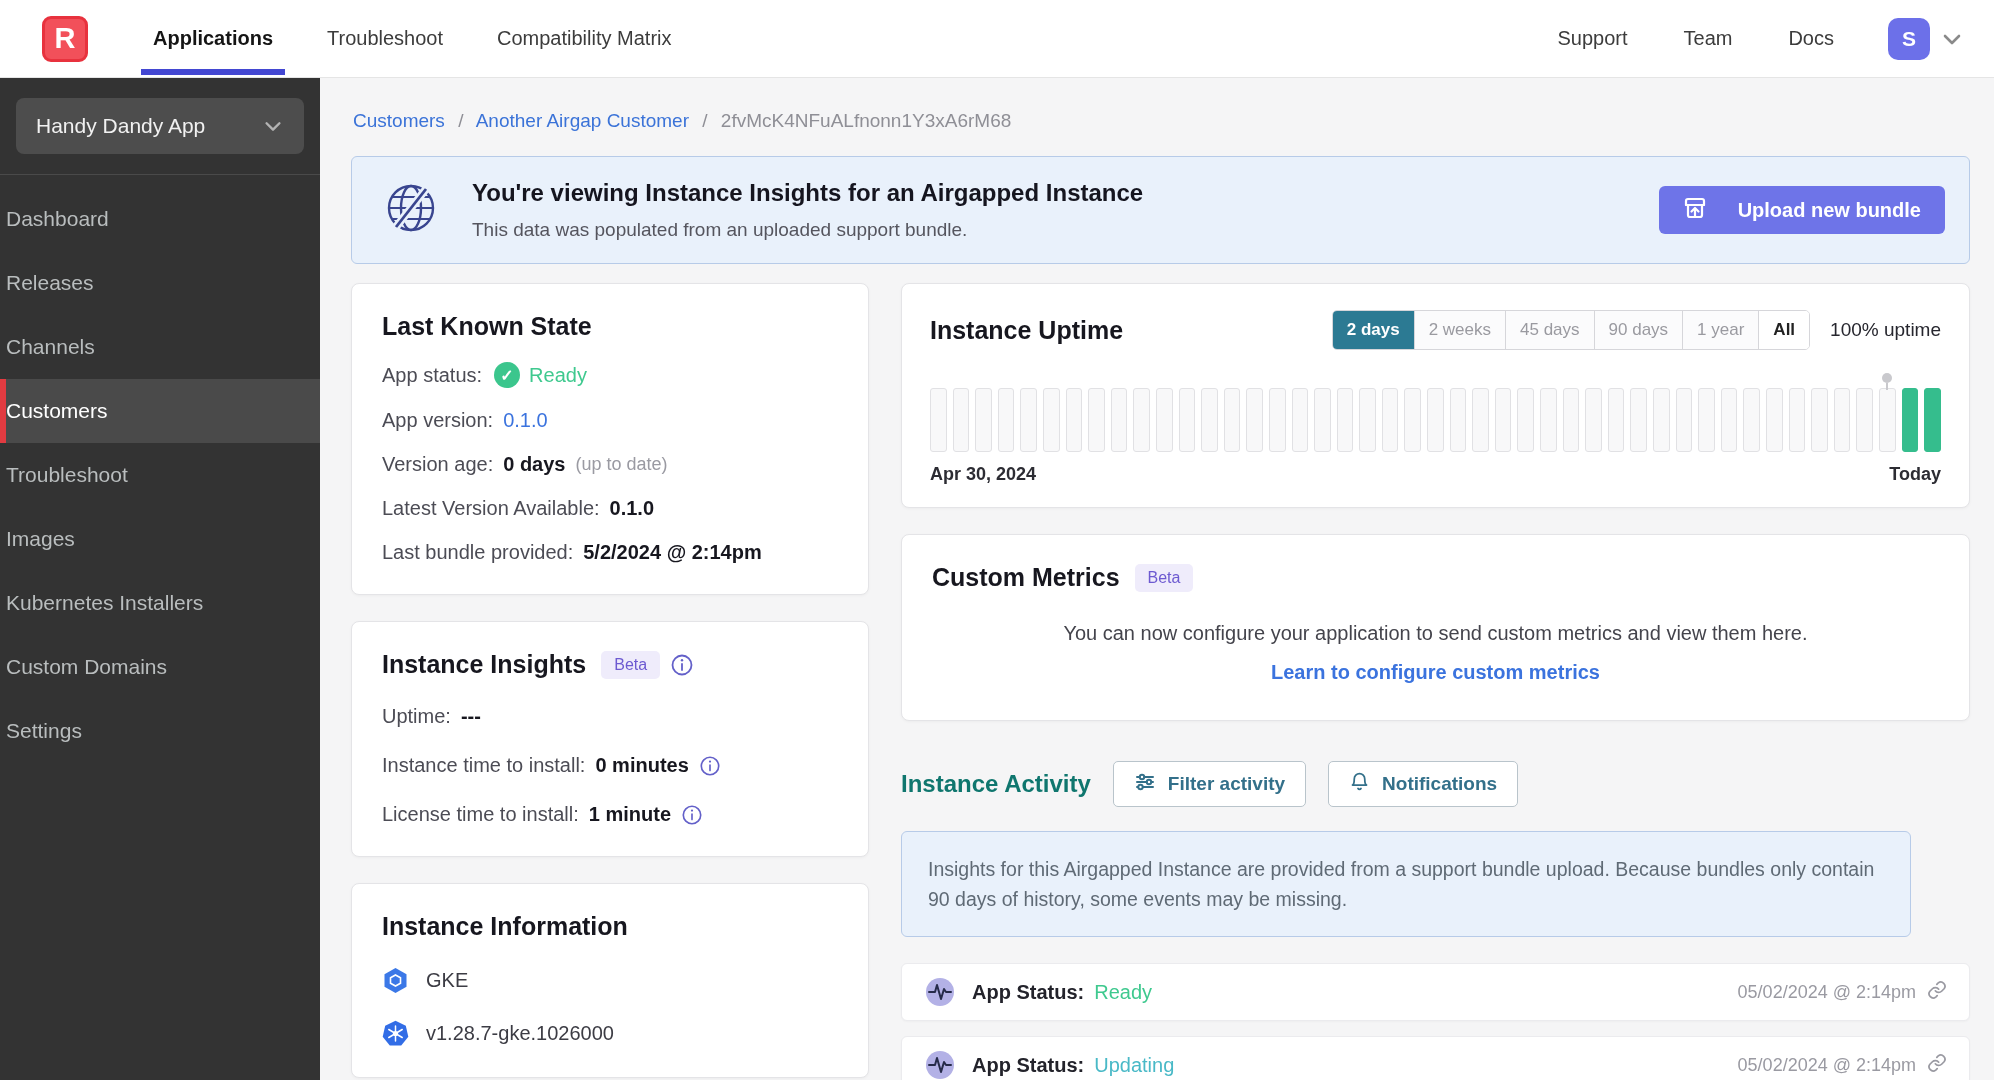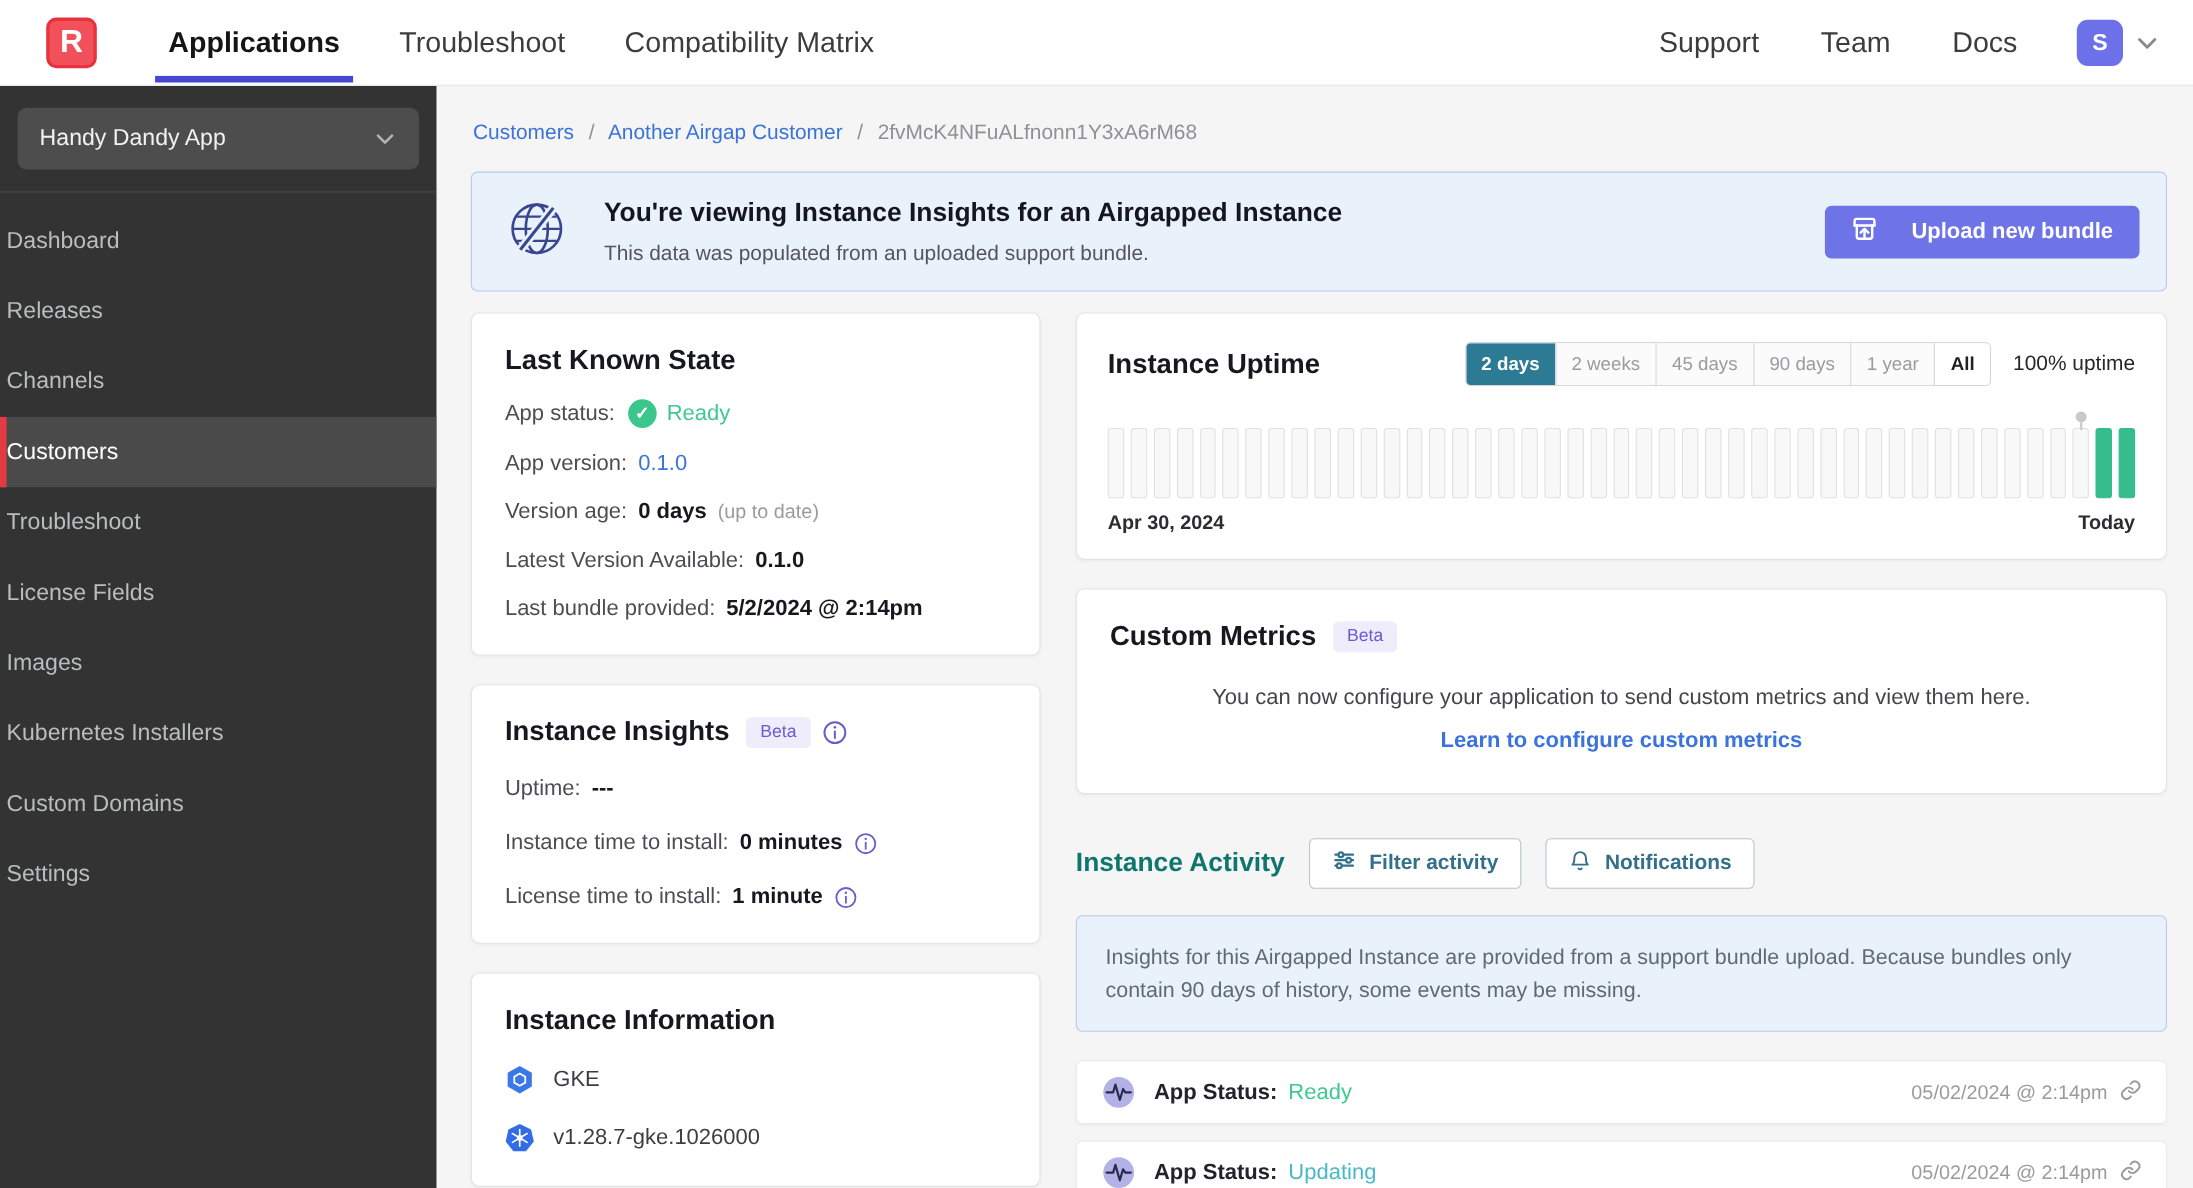--- a/index.html
+++ b/index.html
@@ -6,35 +6,35 @@
   html,body { width: 1994px; height: 1080px; }
   body { font-family: "Liberation Sans", sans-serif; background: #fff; overflow: hidden; }
   .app { width: 1994px; height: 1080px; display: flex; flex-direction: column; overflow: hidden; }
 
   
   .topnav { height: 78px; flex-shrink: 0; background: #fff; border-bottom: 1px solid #e5e5e5;
             display: flex; align-items: center; padding-left: 24px; position: relative; z-index: 3; }
   .logo { width: 46px; height: 46px; background: #f2505a; border: 3px solid #e8323e; border-radius: 9px;
           color: #fff; font-weight: bold; font-size: 29px; display: flex; align-items: center;
           justify-content: center; margin: 0 38px 0 18px; }
-  .nav-item { font-size: 26px; color: #3c3c3c; margin: 0 27px; height: 70px; display: flex;
+  .nav-item { font-size: 20px; color: #3c3c3c; margin: 0 27px; height: 70px; display: flex;
               align-items: center; position: relative; cursor: pointer; }
   .nav-item.active { font-weight: 700; color: #151515; }
   .nav-item.active::after { content: ""; position: absolute; left: -12px; right: -12px; bottom: -1px;
               height: 6px; background: #4347d2; }
   .nav-right { margin-left: auto; display: flex; align-items: center; padding-right: 30px; }
   .nav-right .nav-item { margin: 0 28px; }
   .avatar { width: 42px; height: 42px; border-radius: 10px; background: #6c70e9; color: #fff;
             font-size: 21px; font-weight: 700; display: flex; align-items: center; justify-content: center;
             margin-left: 26px; cursor: pointer; }
   .avatar-chevron { margin-left: 10px; cursor: pointer; display: flex; align-items: center; }
 
   
   .shell { flex: 1; display: flex; min-height: 0; }
-  .sidebar { width: 397px; flex-shrink: 0; background: #333333; padding-top: 20px; }
+  .sidebar { width: 320px; flex-shrink: 0; background: #333333; padding-top: 20px; }
   .app-selector { margin: 0 16px; background: #4d4d4d; border-radius: 8px; height: 56px; display: flex;
                   align-items: center; padding: 0 20px; color: #f1f1f1; font-size: 21px; cursor: pointer; }
   .app-selector .sel-chevron { margin-left: auto; display: flex; align-items: center; }
   .sidebar-divider { height: 1px; background: #4a4a4a; margin: 20px 0 12px; }
   .side-item { height: 64px; display: flex; align-items: center; font-size: 21px;
                color: #b9bdbe; border-left: 6px solid transparent; cursor: pointer; }
   .side-item.active { background: #4a4a4a; color: #ffffff; border-left-color: #e23b41; }
 
   .main { flex: 1; background: #f5f5f6; padding: 26px 24px 0 31px; overflow: hidden; min-width: 0; }
 
@@ -156,21 +156,20 @@
               <path d="M5 9l7 7 7-7" stroke="#b3b3b3" stroke-width="2.6" stroke-linecap="round" stroke-linejoin="round"></path>
             </svg>
         </span>
       </div>
       <div class="sidebar-divider"></div>
       <div class="side-item">Dashboard</div>
       <div class="side-item">Releases</div>
       <div class="side-item">Channels</div>
       <div class="side-item active">Customers</div>
       <div class="side-item">Troubleshoot</div>
-      <div class="side-item">License Fields</div>
       <div class="side-item">Images</div>
       <div class="side-item">Kubernetes Installers</div>
       <div class="side-item">Custom Domains</div>
       <div class="side-item">Settings</div>
     </div>
 
     <div class="main">
 
       <div class="breadcrumb">
         <a>Customers</a>

